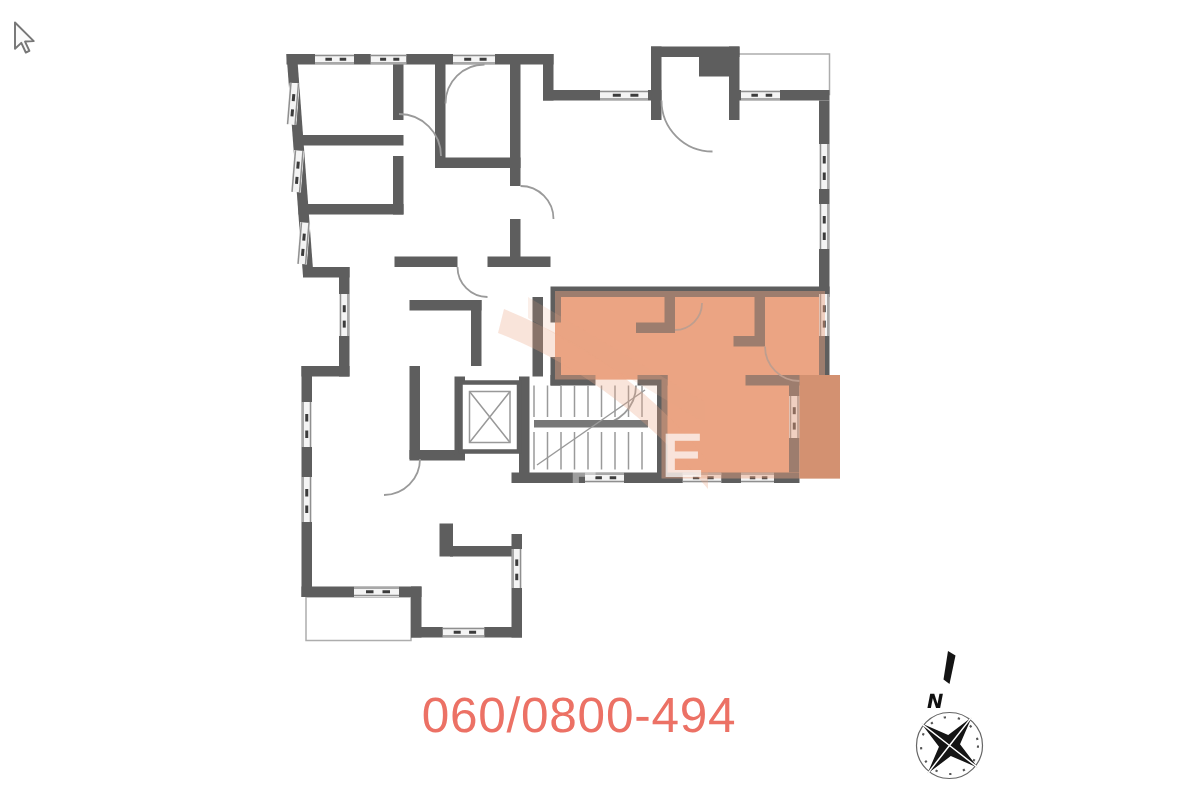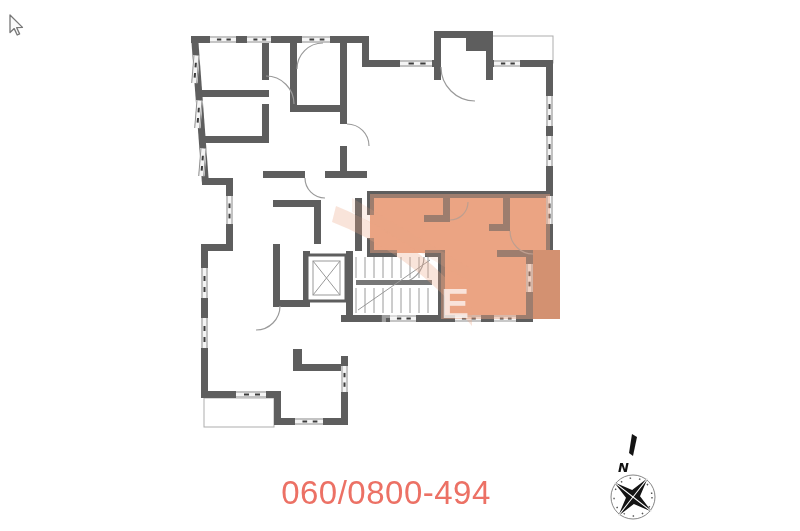--- a/index.html
+++ b/index.html
@@ -1,19 +1,19 @@
 <!DOCTYPE html>
 <html><head>
 <meta charset="utf-8">
 <style>
   html,body{margin:0;padding:0;background:#ffffff;}
   .stage{position:relative;width:800px;height:531px;background:#ffffff;overflow:hidden;
          font-family:"Liberation Sans",sans-serif;}
   .plan-svg{position:absolute;left:0;top:0;}
-  .phone{position:absolute;left:262px;top:474px;width:248px;text-align:center;
+  .phone{position:absolute;left:262px;top:458px;width:248px;text-align:center;
          font-size:33px;letter-spacing:.5px;color:#ec7165;
          font-family:"Liberation Sans",sans-serif;}
 </style>
 </head>
 <body>
 
 <div class="stage">
 
 <svg class="plan-svg" width="800" height="531" viewBox="0 0 800 531">
   <defs>

